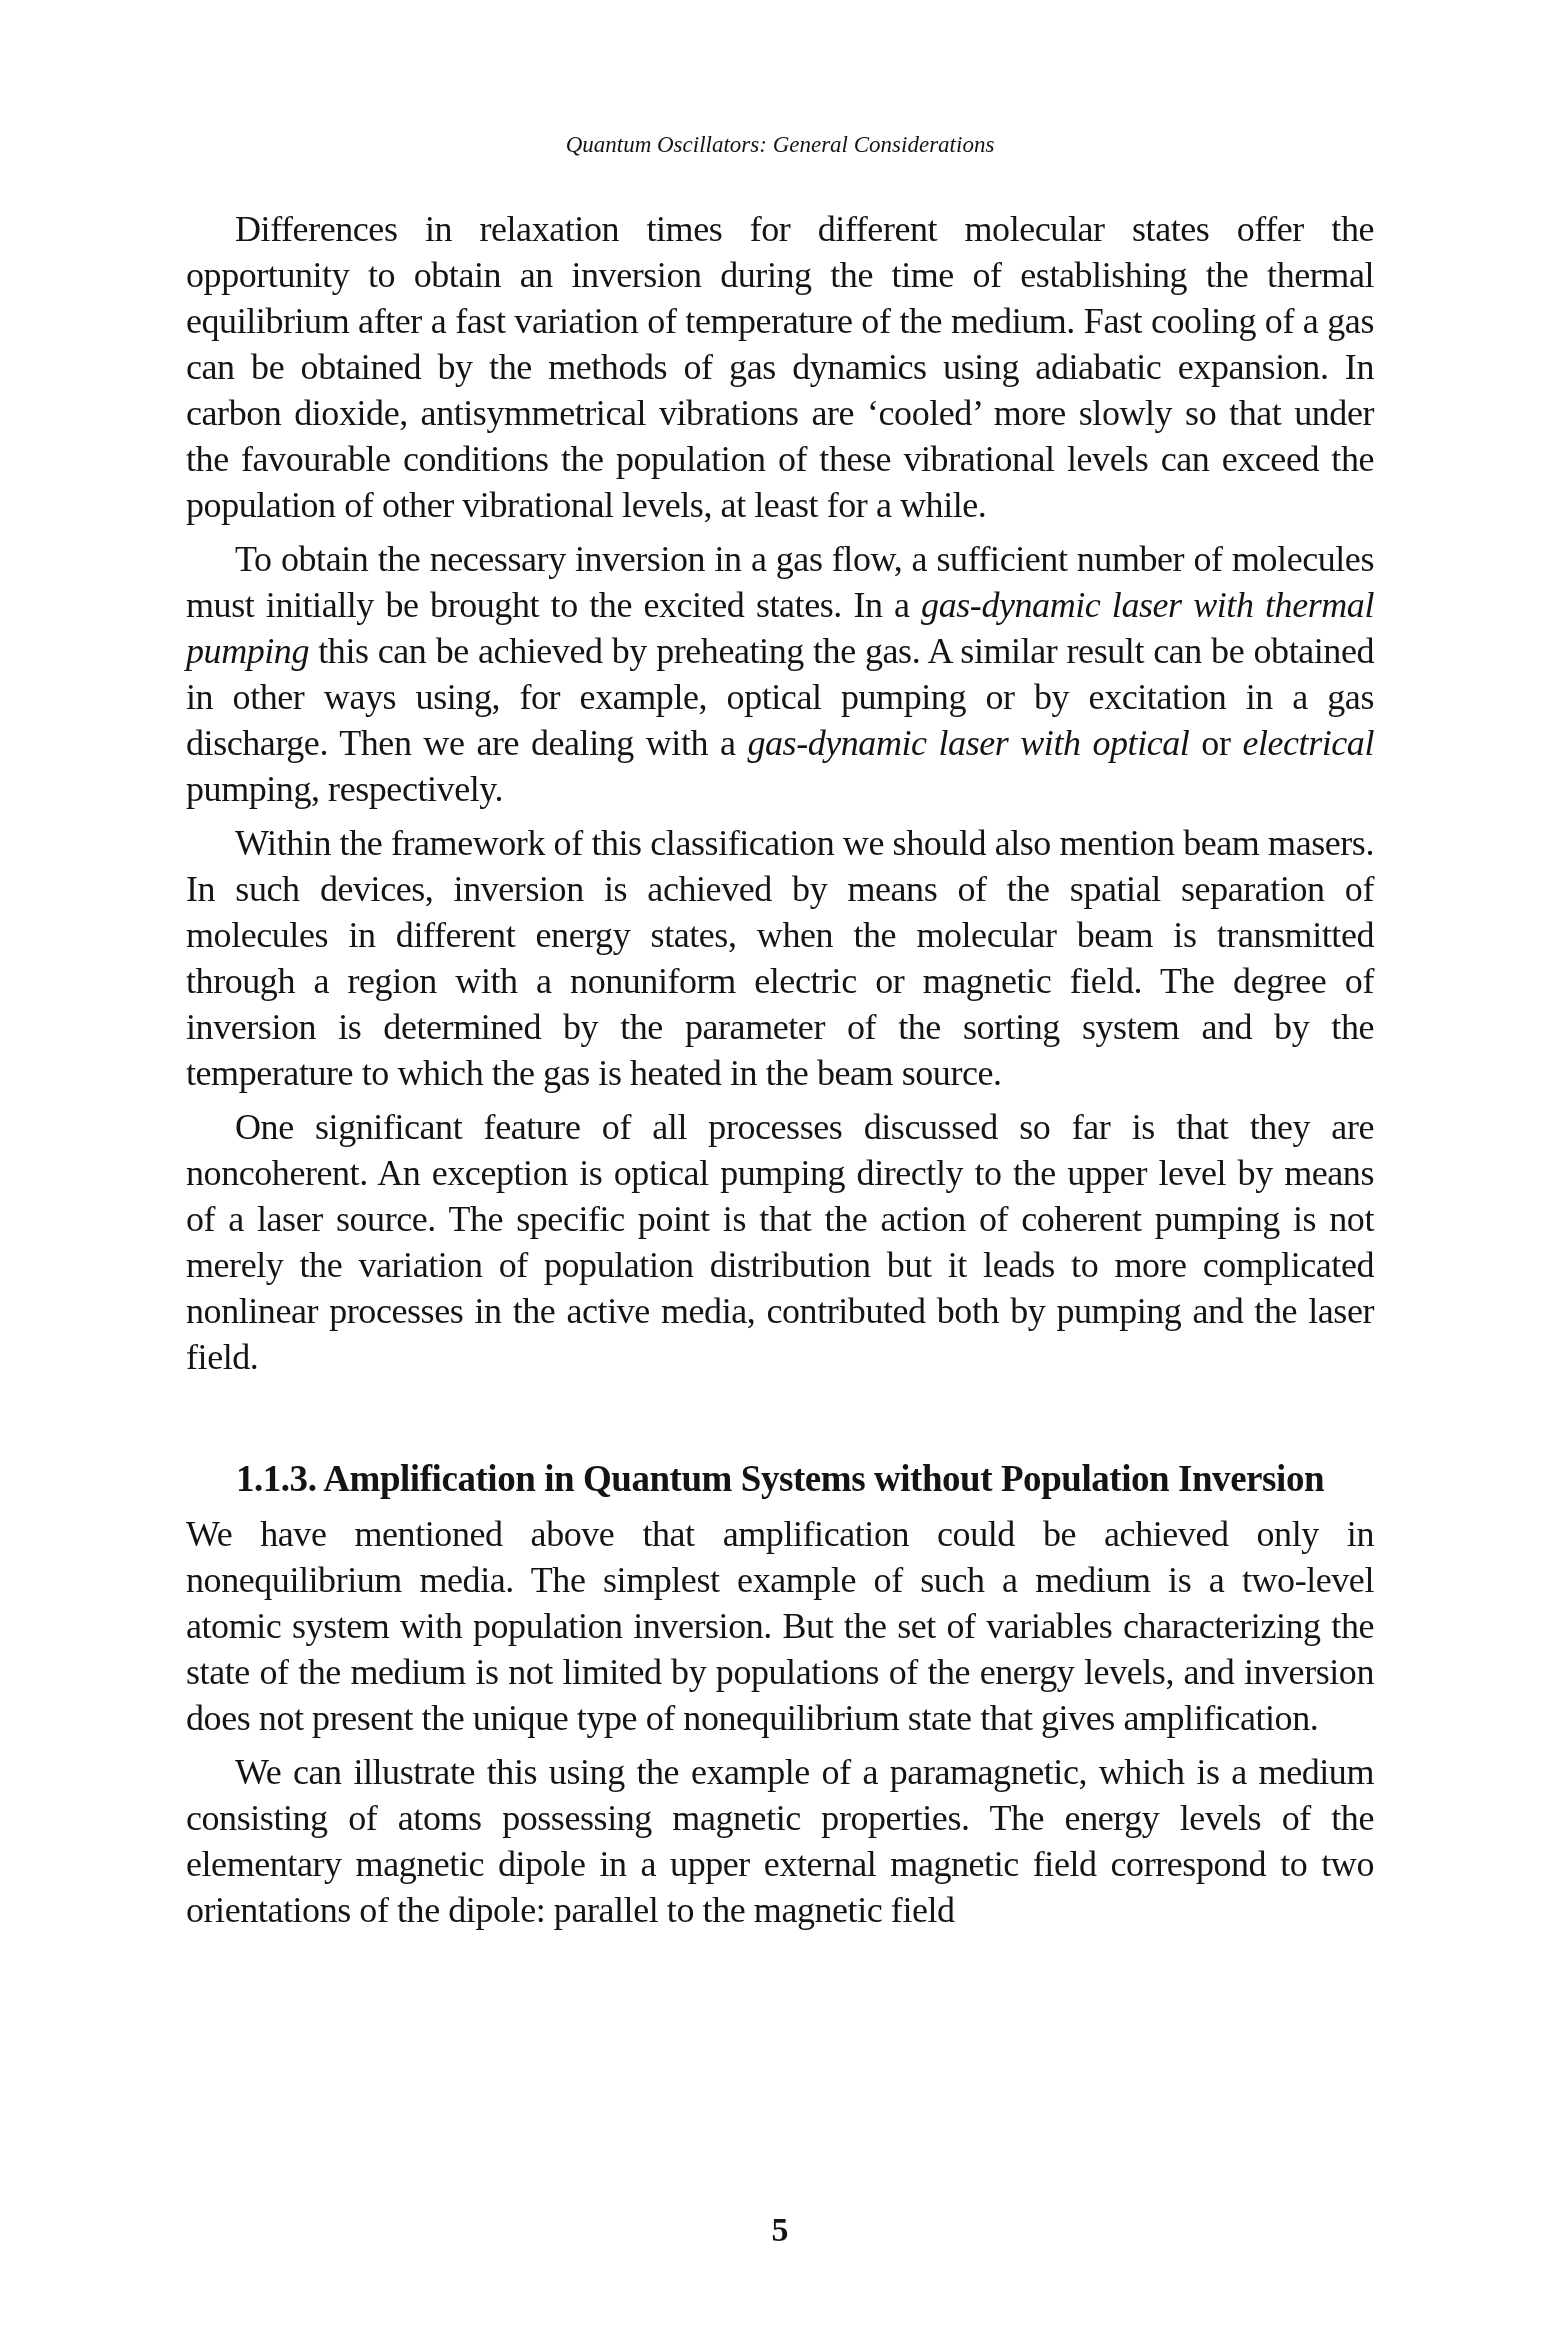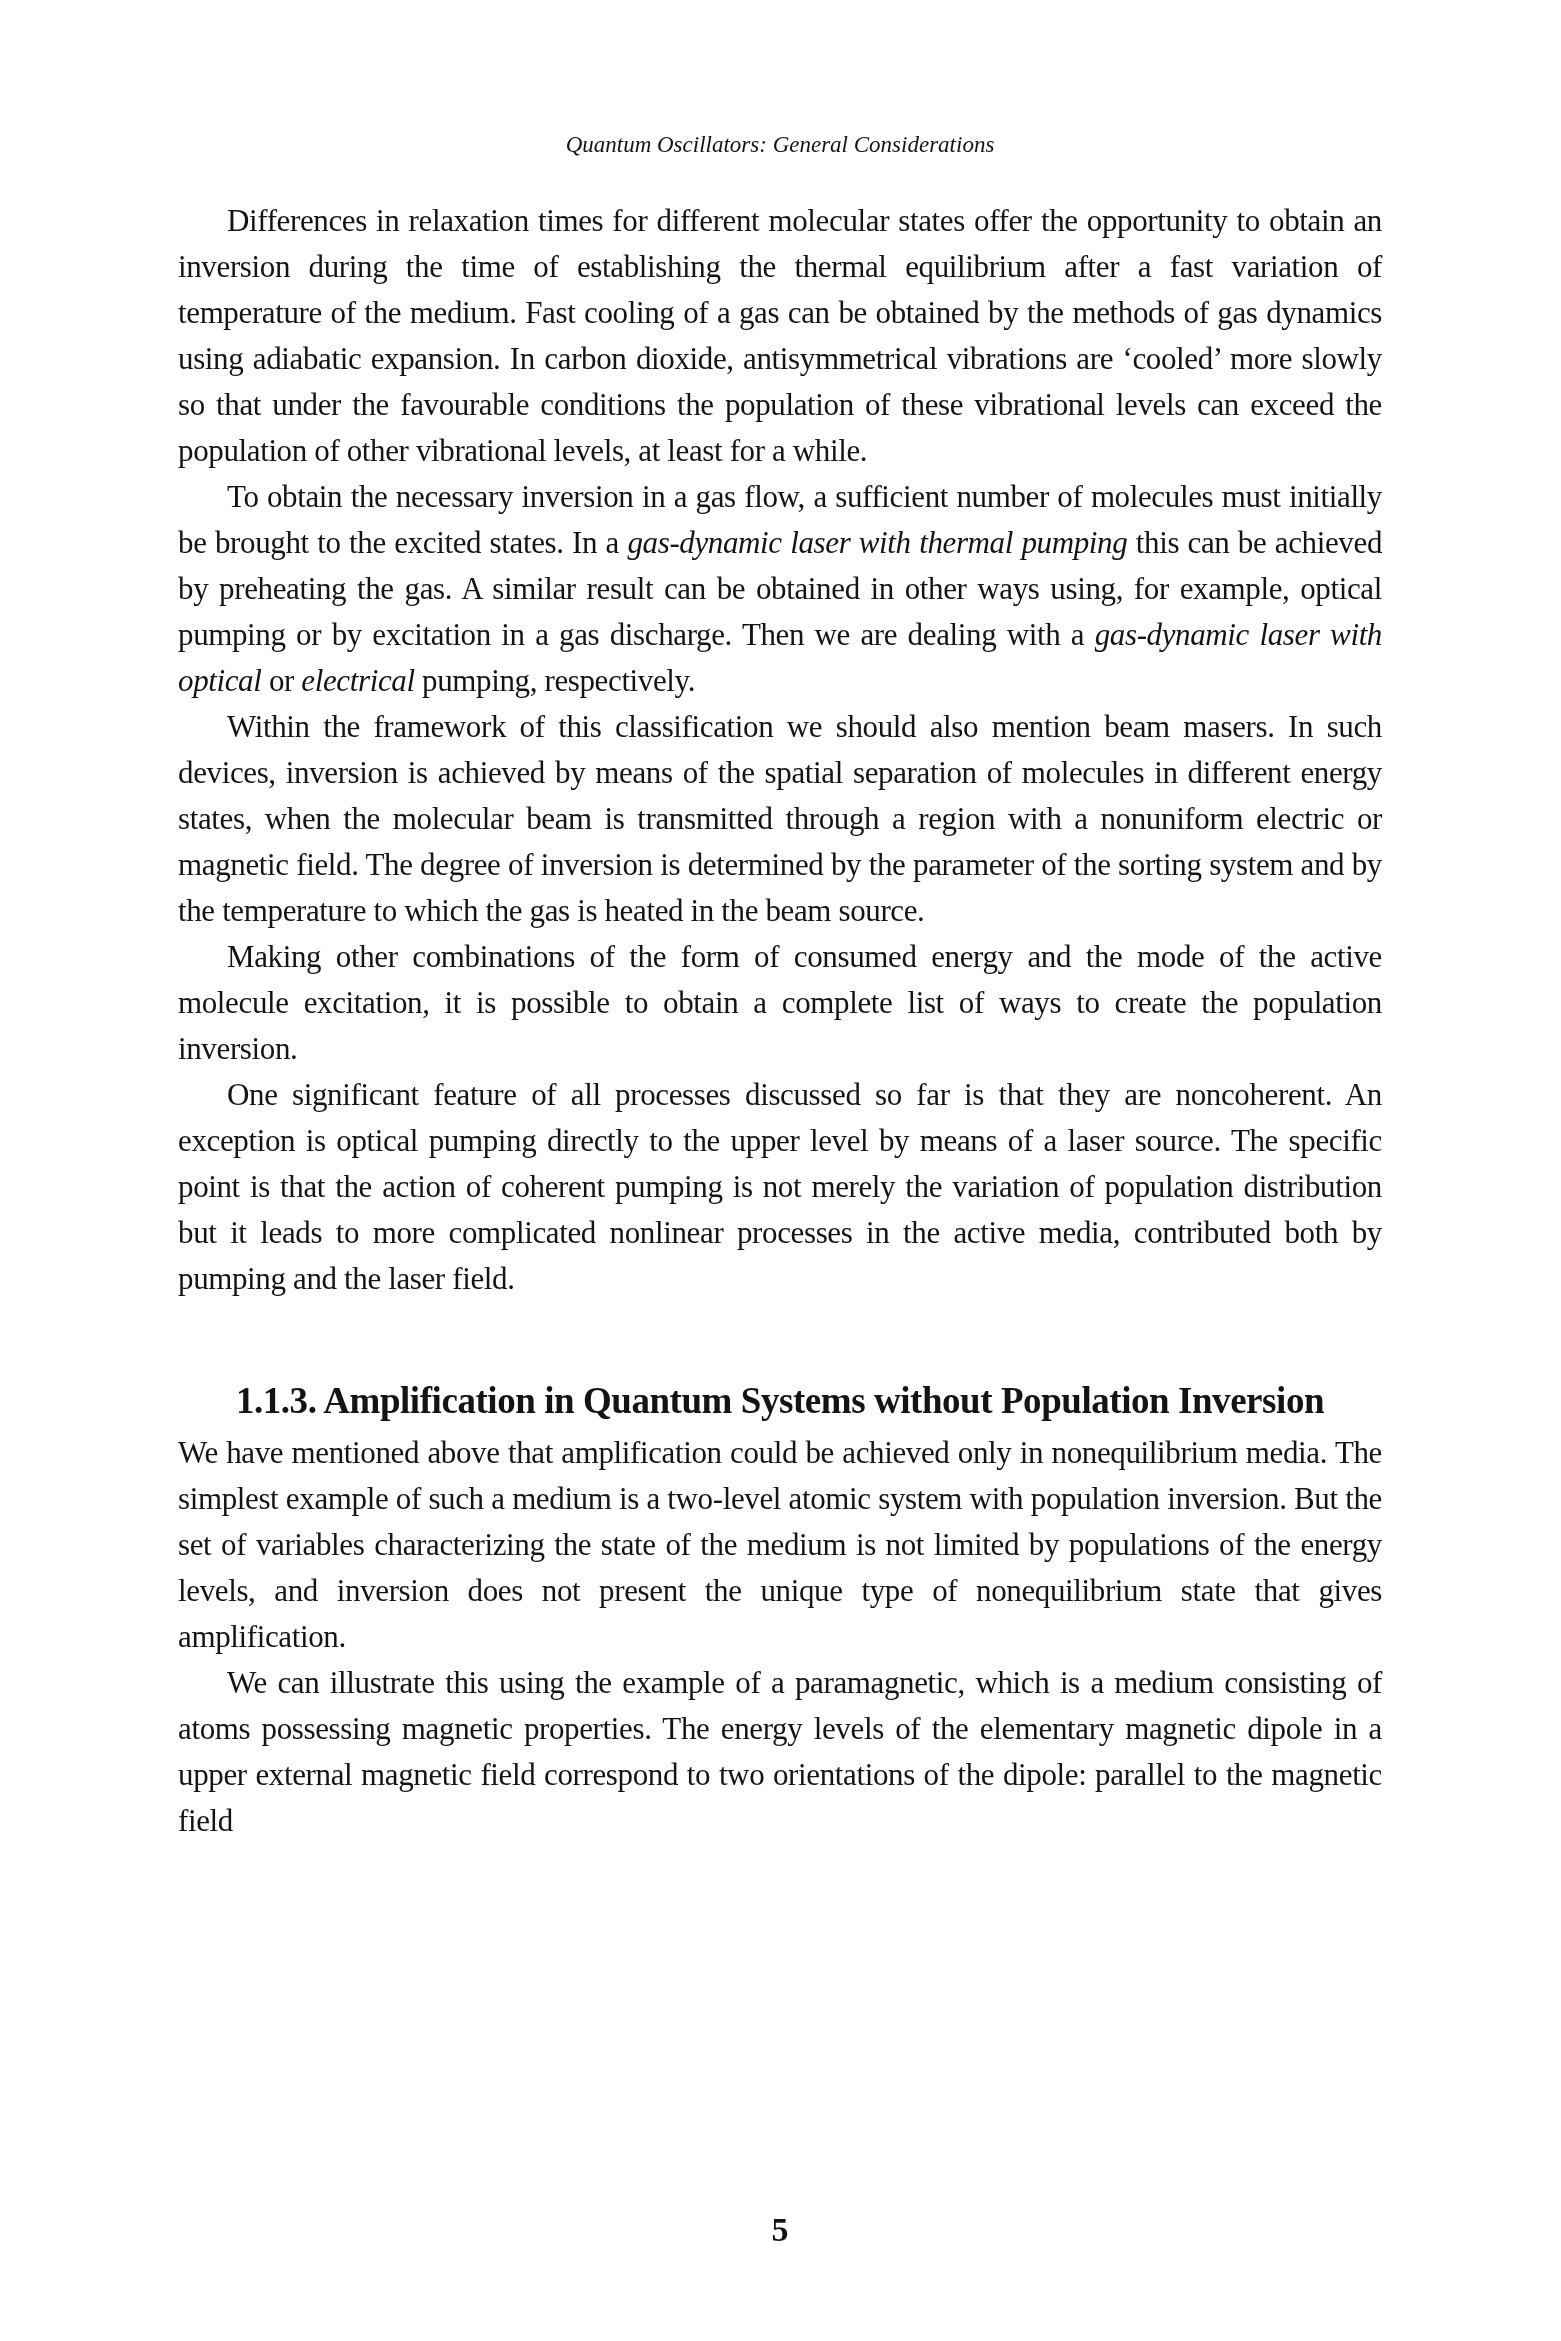--- a/index.html
+++ b/index.html
@@ -33,23 +33,23 @@
     line-height: 42px;
     white-space: nowrap;
   }
   .page-body {
     position: absolute;
     top: 198px;
     left: 178px;
     width: 1204px;
   }
   .page-body p.para {
-    margin: 0;
+    margin: 8px;
     padding: 0;
-    font-size: 31px;
+    font-size: 36px;
     line-height: 46px;
     letter-spacing: -0.012em;
     text-align: justify;
   }
   .page-body p.para.indent {
     text-indent: 49px;
   }
   .page-body p.para em {
   }
   .page-body h2.heading {
@@ -75,21 +75,20 @@
 </head>
 <body>
 
 <div class="page">
   <div class="running-head">Quantum Oscillators: General Considerations</div>
 
   <div class="page-body">
       <p class="para indent"><span>Differences in relaxation times for different molecular states offer the opportunity to obtain an inversion during the time of establishing the thermal equilibrium after a fast variation of temperature of the medium. Fast cooling of a gas can be obtained by the methods of gas dynamics using adiabatic expansion. In carbon dioxide, antisymmetrical vibrations are ‘cooled’ more slowly so that under the favourable conditions the population of these vibrational levels can exceed the population of other vibrational levels, at least for a while.</span></p>
       <p class="para indent"><span>To obtain the necessary inversion in a gas flow, a sufficient number of molecules must initially be brought to the excited states. In a </span><em>gas-dynamic laser with thermal pumping</em><span> this can be achieved by preheating the gas. A similar result can be obtained in other ways using, for example, optical pumping or by excitation in a gas discharge. Then we are dealing with a </span><em>gas-dynamic laser with optical</em><span> or </span><em>electrical</em><span> pumping, respectively.</span></p>
       <p class="para indent"><span>Within the framework of this classification we should also mention beam masers. In such devices, inversion is achieved by means of the spatial separation of molecules in different energy states, when the molecular beam is transmitted through a region with a nonuniform electric or magnetic field. The degree of inversion is determined by the parameter of the sorting system and by the temperature to which the gas is heated in the beam source.</span></p>
-      <p class="para indent"><span>Making other combinations of the form of consumed energy and the mode of the active molecule excitation, it is possible to obtain a complete list of ways to create the population inversion.</span></p>
       <p class="para indent"><span>One significant feature of all processes discussed so far is that they are noncoherent. An exception is optical pumping directly to the upper level by means of a laser source. The specific point is that the action of coherent pumping is not merely the variation of population distribution but it leads to more complicated nonlinear processes in the active media, contributed both by pumping and the laser field.</span></p>
       <h2 class="heading">1.1.3. Amplification in Quantum Systems without Population Inversion</h2>
       <p class="para"><span>We have mentioned above that amplification could be achieved only in nonequilibrium media. The simplest example of such a medium is a two-level atomic system with population inversion. But the set of variables characterizing the state of the medium is not limited by populations of the energy levels, and inversion does not present the unique type of nonequilibrium state that gives amplification.</span></p>
       <p class="para indent"><span>We can illustrate this using the example of a paramagnetic, which is a medium consisting of atoms possessing magnetic properties. The energy levels of the elementary magnetic dipole in a upper external magnetic field correspond to two orientations of the dipole: parallel to the magnetic field</span></p>
     </div>
 
   <div class="page-number">5</div>
 </div>
 
 

